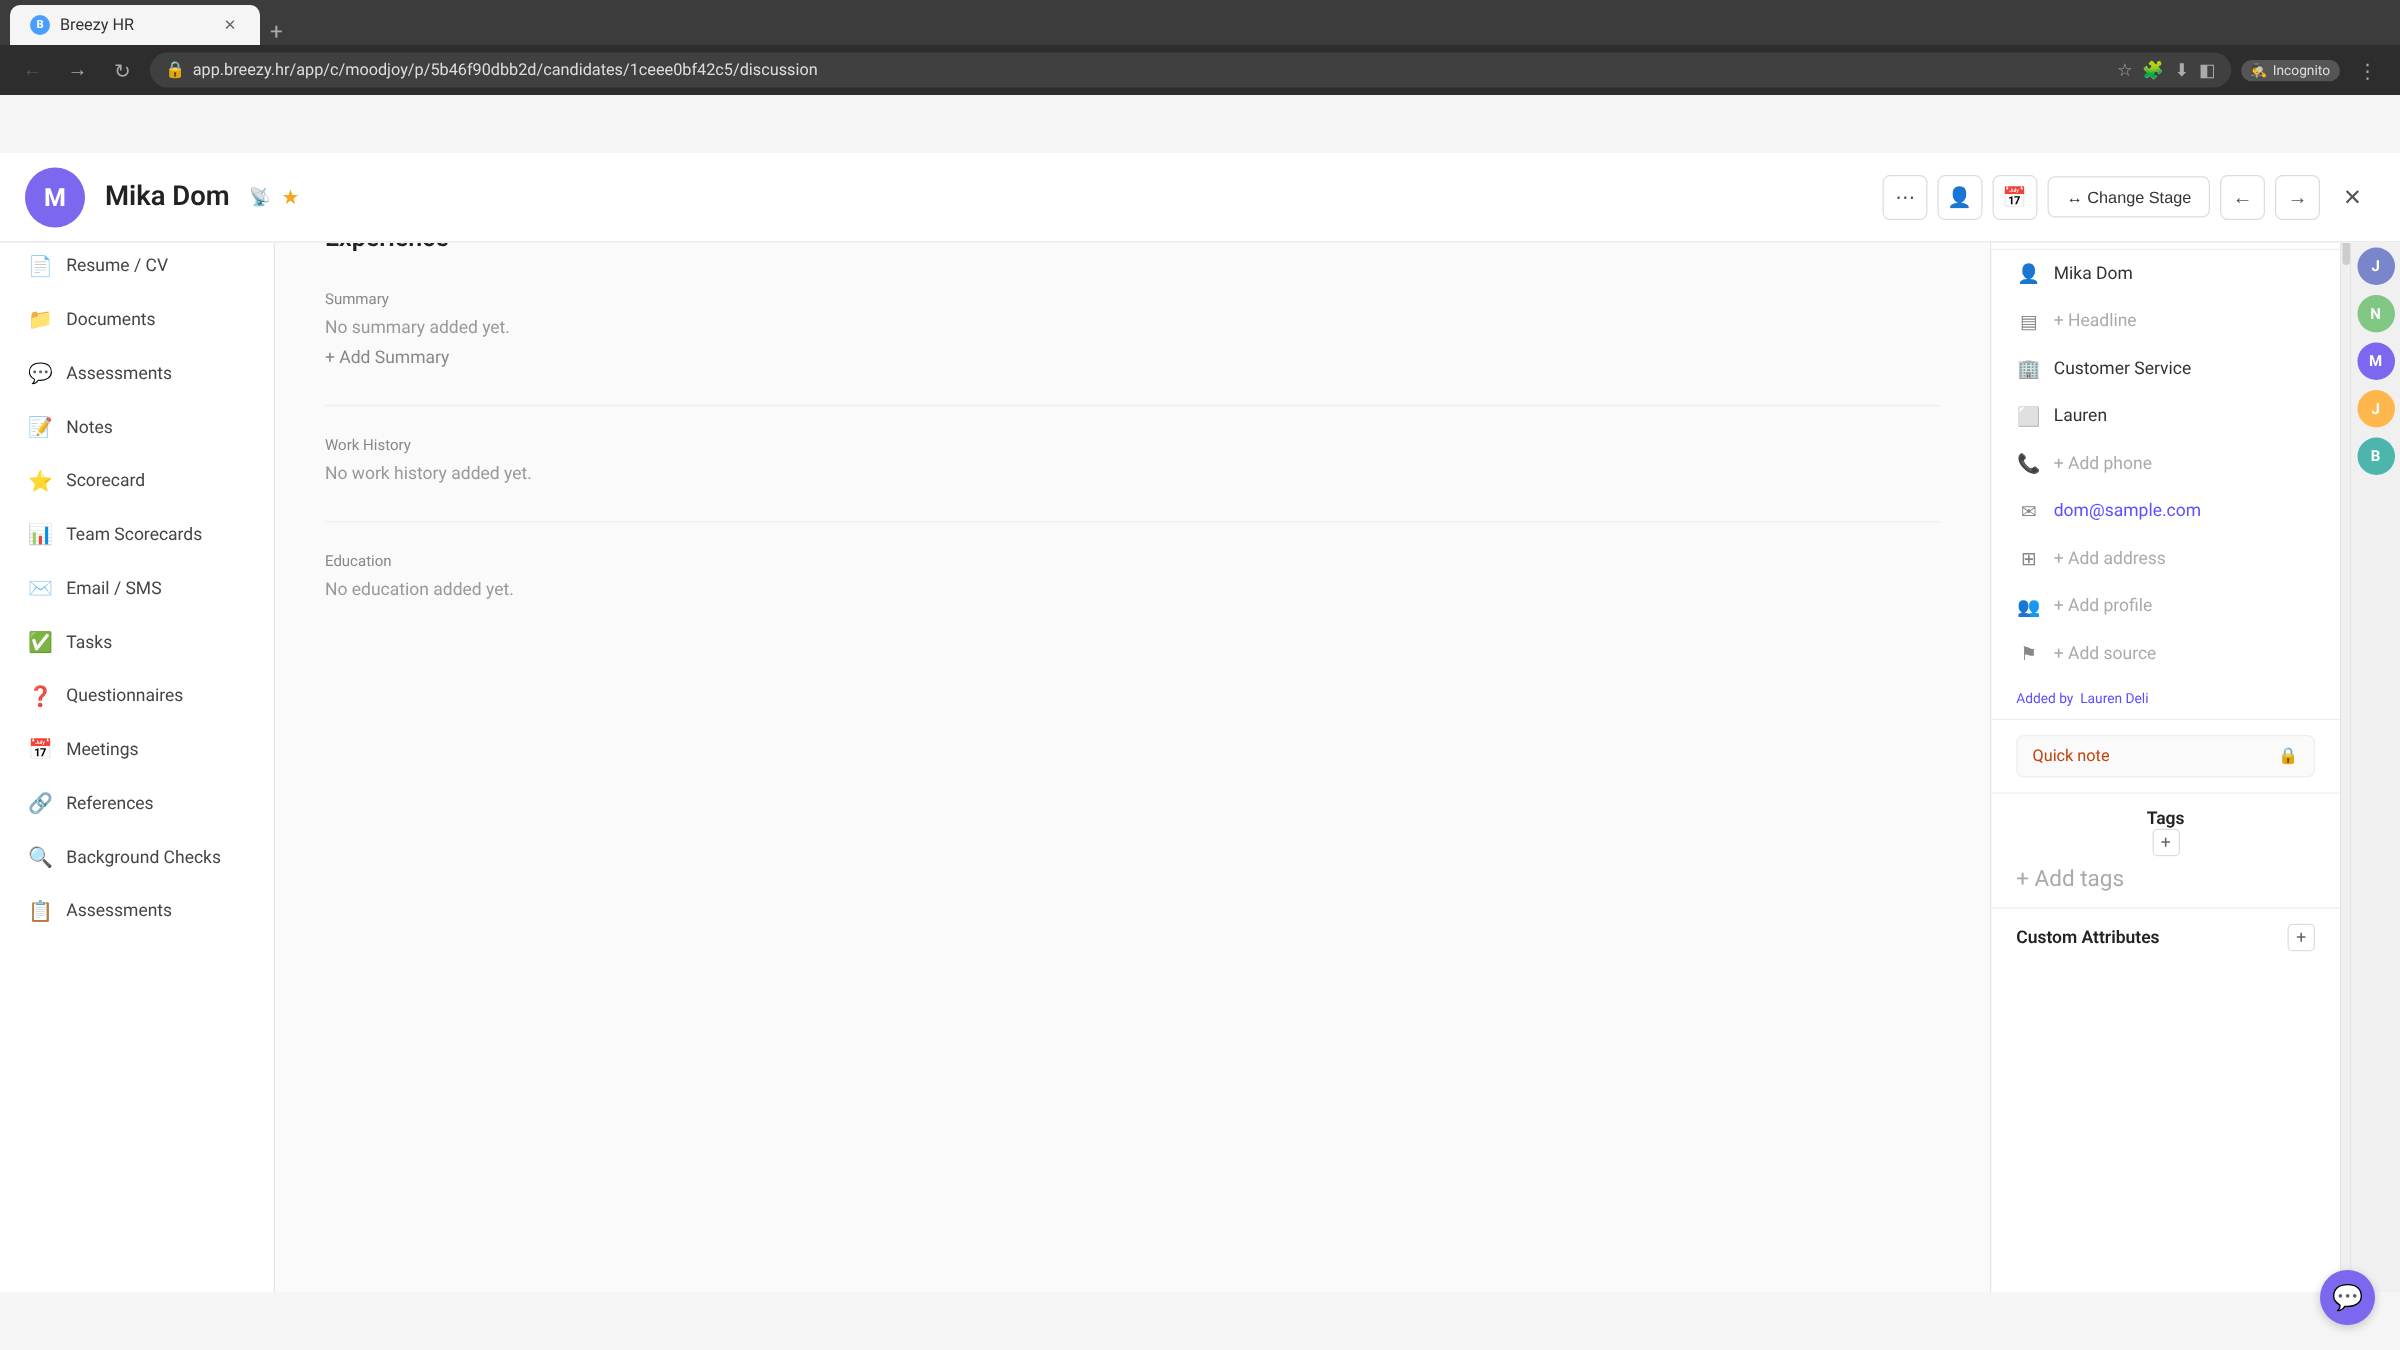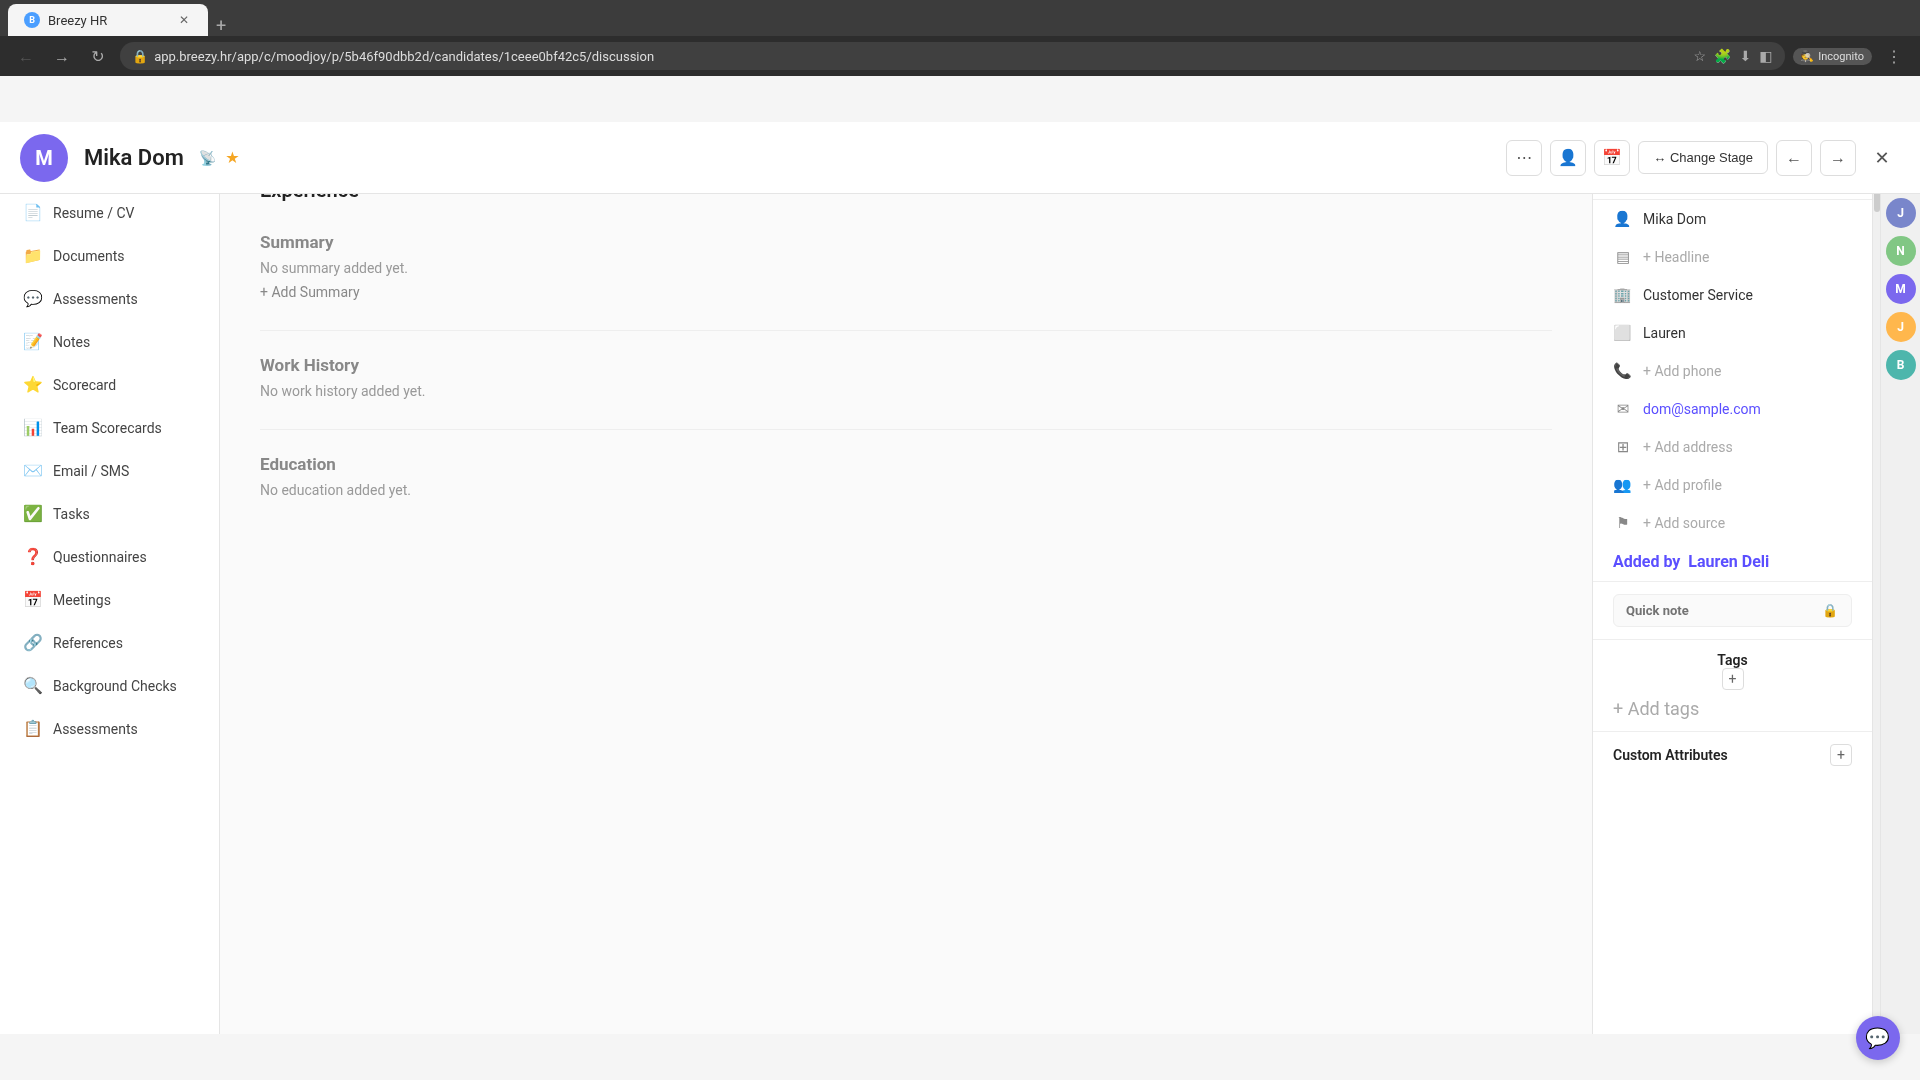--- a/index.html
+++ b/index.html
@@ -39,34 +39,34 @@
     .sidebar { width: 220px; background: #fff; border-right: 1px solid #e5e5e5; overflow-y: auto; flex-shrink: 0; }
     .sidebar-item { display: flex; align-items: center; gap: 10px; padding: 12px 20px; color: #444; cursor: pointer; font-size: 14px; border-left: 3px solid transparent; }
     .sidebar-item.active { color: #5b4fff; border-left-color: #5b4fff; background: #f5f3ff; }
     .sidebar-icon { font-size: 16px; width: 20px; text-align: center; color: #888; }
     .sidebar-item.active .sidebar-icon { color: #5b4fff; }
 
     
     .content { flex: 1; overflow-y: auto; padding: 30px 40px; background: #fafafa; }
     .section-title { font-size: 20px; font-weight: 600; color: #222; margin-bottom: 30px; }
     .subsection { margin-bottom: 30px; }
-    .subsection-label { font-size: 17px; color: #888; font-weight: 700; margin-bottom: 8px; }
+    .subsection-label { font-size: 12px; color: #888; font-weight: 400; margin-bottom: 8px; }
     .empty-text { color: #999; font-size: 14px; margin-bottom: 8px; }
     .add-link { color: #888; font-size: 14px; cursor: pointer; }
     .divider { border: none; border-top: 1px solid #eee; margin: 24px 0; }
 
     
     .details-panel { width: 280px; background: #fff; border-left: 1px solid #e5e5e5; overflow-y: auto; flex-shrink: 0; padding: 0; }
     .details-header { padding: 16px 20px; font-size: 16px; font-weight: 600; color: #222; border-bottom: 1px solid #eee; }
     .detail-row { display: flex; align-items: center; gap: 10px; padding: 10px 20px; font-size: 14px; color: #333; }
     .detail-icon { width: 20px; text-align: center; color: #888; font-size: 15px; }
     .detail-value { color: #333; }
     .detail-placeholder { color: #aaa; cursor: pointer; }
     .detail-email { color: #5b4fff; }
-    .added-by-row { padding: 10px 20px; font-size: 16px; color: #888; font-weight: bold; }
+    .added-by-row { padding: 10px 20px; font-size: 11px; color: #888; }
     .added-by-row span { color: #5b4fff; }
     .quick-note-section { padding: 12px 20px; border-top: 1px solid #eee; }
     .quick-note-input { width: 100%; border: 1px solid #eee; border-radius: 6px; padding: 8px 12px; font-size: 13px; color: #999; background: #fafafa; display: flex; align-items: center; justify-content: space-between; cursor: text; }
     .tags-section { padding: 12px 20px; border-top: 1px solid #eee; }
     .tags-header { display: flex; align-items: center; justify-content: space-between; margin-bottom: 8px; flex-direction: column; }
     .tags-title { font-size: 14px; font-weight: 600; color: #222; }
     .add-btn { width: 22px; height: 22px; border: 1px solid #ddd; border-radius: 4px; display: flex; align-items: center; justify-content: center; cursor: pointer; color: #666; font-size: 14px; }
     .add-tags-link { color: #aaa; font-size: 18px; cursor: pointer; }
     .custom-attrs-section { padding: 12px 20px; border-top: 1px solid #eee; }
     .custom-attrs-header { display: flex; align-items: center; justify-content: space-between; }
@@ -275,21 +275,21 @@
       <span class="detail-placeholder">+ Add source</span>
     </div>
 
     <div class="added-by-row">
       <span>Added by</span>&nbsp;
       <span style="color:#5b4fff;">Lauren Deli</span>
     </div>
 
     <div class="quick-note-section">
       <div class="quick-note-input">
-        <span style="color:#737373;font-weight:bold;">Quick note</span>
+        <span style="color:#c2410c;">Quick note</span>
         <span>🔒</span>
       </div>
     </div>
 
     <div class="tags-section">
       <div class="tags-header">
         <span class="tags-title">Tags</span>
         <div class="add-btn">+</div>
       </div>
       <span class="add-tags-link">+ Add tags</span>

